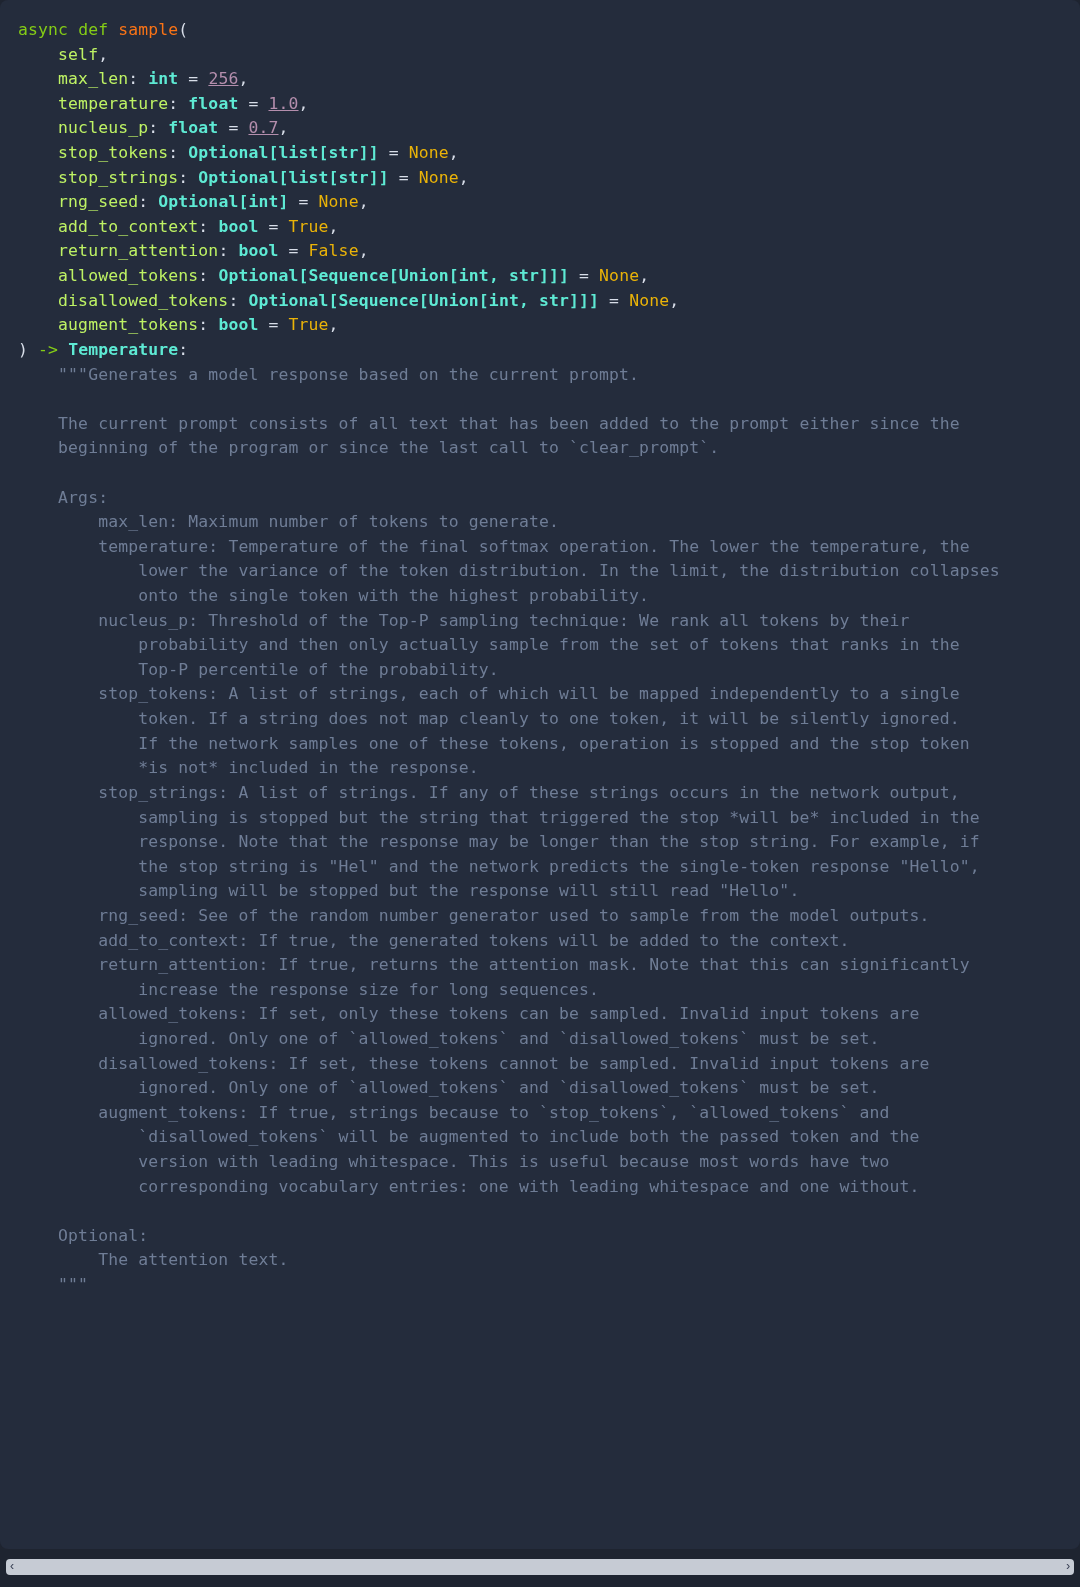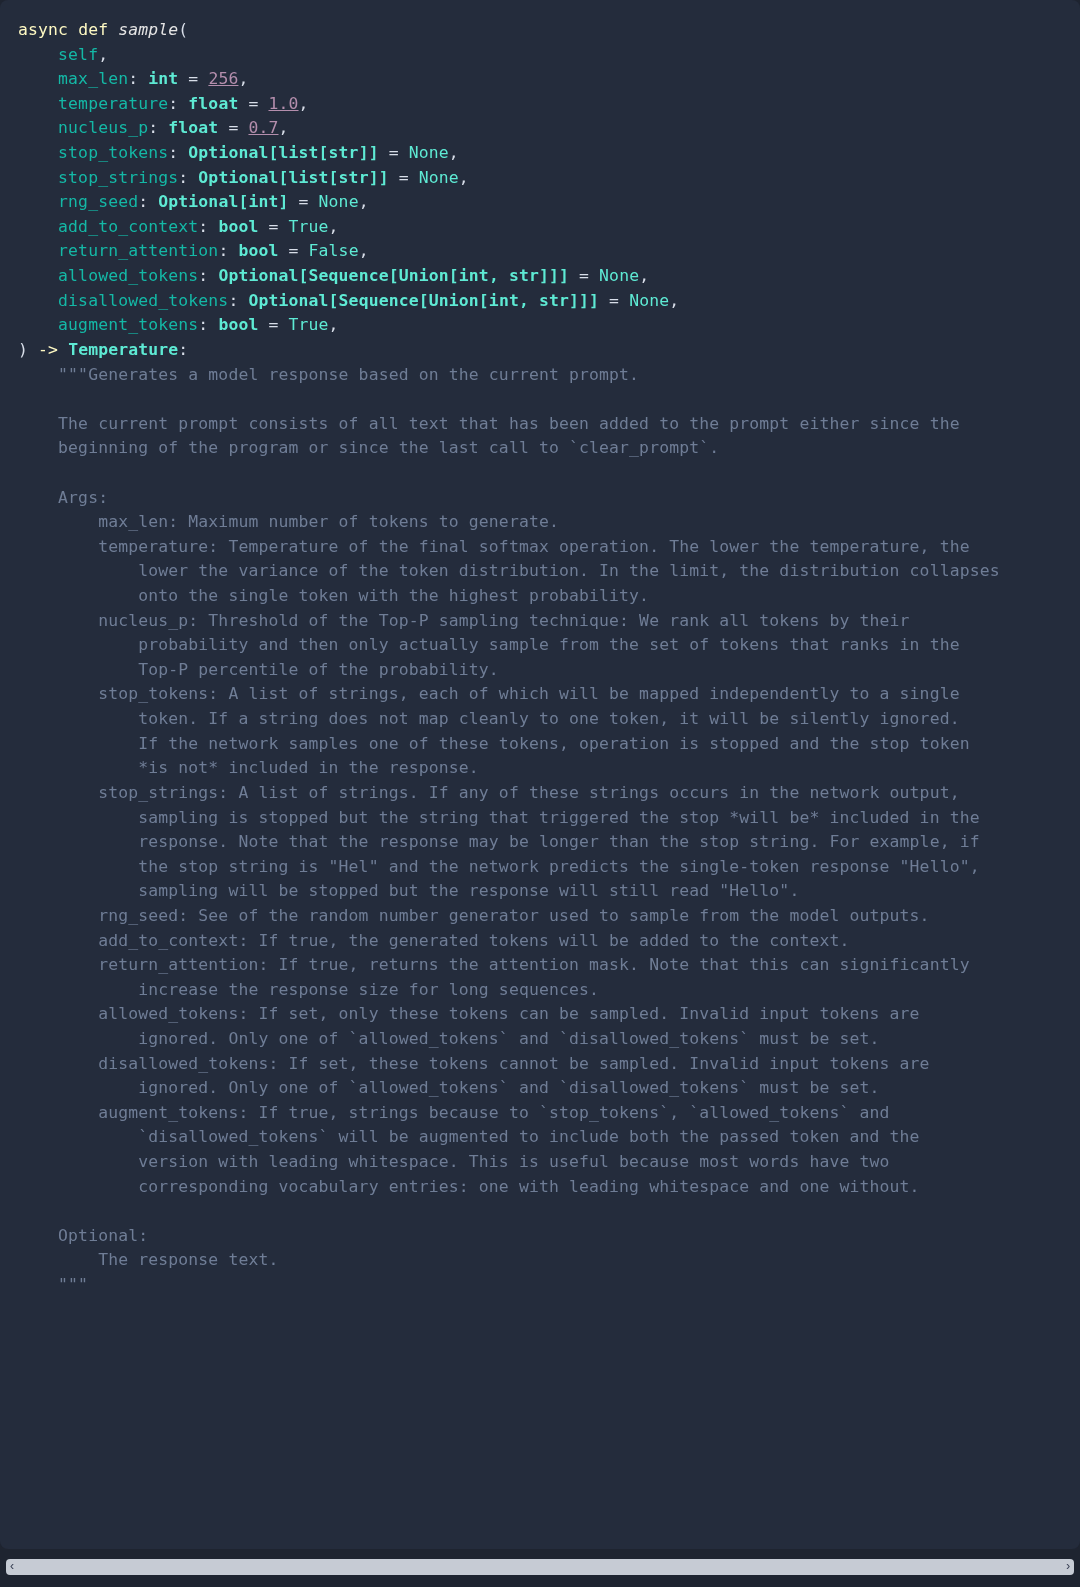--- a/index.html
+++ b/index.html
@@ -19,26 +19,26 @@
     width: 1080px;
     height: 1549px;
     box-sizing: border-box;
     overflow: hidden;
     font-size: 16.4px;
     line-height: 1.50;
     color: #b3bdce;
     white-space: pre;
     letter-spacing: 0.15px;
   }
-  .kw  { color: #fef9c3; }   
-  .orn { color: #14b8a6; }   
+  .kw  { color: #84cc16; }   
+  .orn { color: #bef264; }   
   .typ { color: #5eead4; font-weight: 600; }  
   .num { color: #b48ead; text-decoration: underline; }   
-  .bl  { color: #5eead4; }   
-  .fn  { color: #e5e5e5; font-style: italic; }   
+  .bl  { color: #eab308; }   
+  .fn  { color: #f97316; }   
   .p   { color: #d8dee9; }   
   .doc { color: #6f7d96; }   
 
   .scroll-region {
     height: 38px;
     width: 1080px;
     background: #1e2430;
     position: relative;
   }
   .scrollbar-track {
@@ -109,21 +109,21 @@
 <span class="doc">        allowed_tokens: If set, only these tokens can be sampled. Invalid input tokens are</span>
 <span class="doc">            ignored. Only one of `allowed_tokens` and `disallowed_tokens` must be set.</span>
 <span class="doc">        disallowed_tokens: If set, these tokens cannot be sampled. Invalid input tokens are</span>
 <span class="doc">            ignored. Only one of `allowed_tokens` and `disallowed_tokens` must be set.</span>
 <span class="doc">        augment_tokens: If true, strings because to `stop_tokens`, `allowed_tokens` and</span>
 <span class="doc">            `disallowed_tokens` will be augmented to include both the passed token and the</span>
 <span class="doc">            version with leading whitespace. This is useful because most words have two</span>
 <span class="doc">            corresponding vocabulary entries: one with leading whitespace and one without.</span>
 
 <span class="doc">    Optional:</span>
-<span class="doc">        The response text.</span>
+<span class="doc">        The attention text.</span>
 <span class="doc">    """</span>
 </pre>
 
 <div class="scroll-region">
   <div class="scrollbar-track"></div>
   <div class="scroll-arrow left">‹</div>
   <div class="scroll-arrow right">›</div>
 </div>
 
 </body></html>

